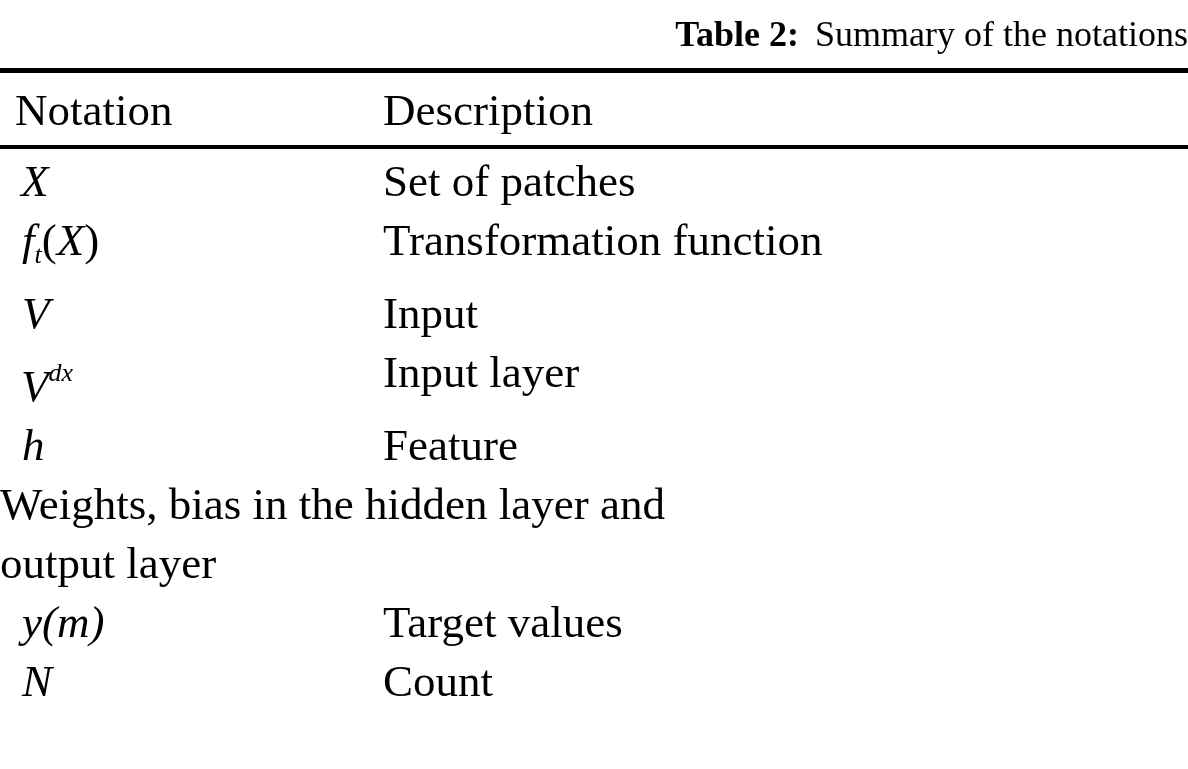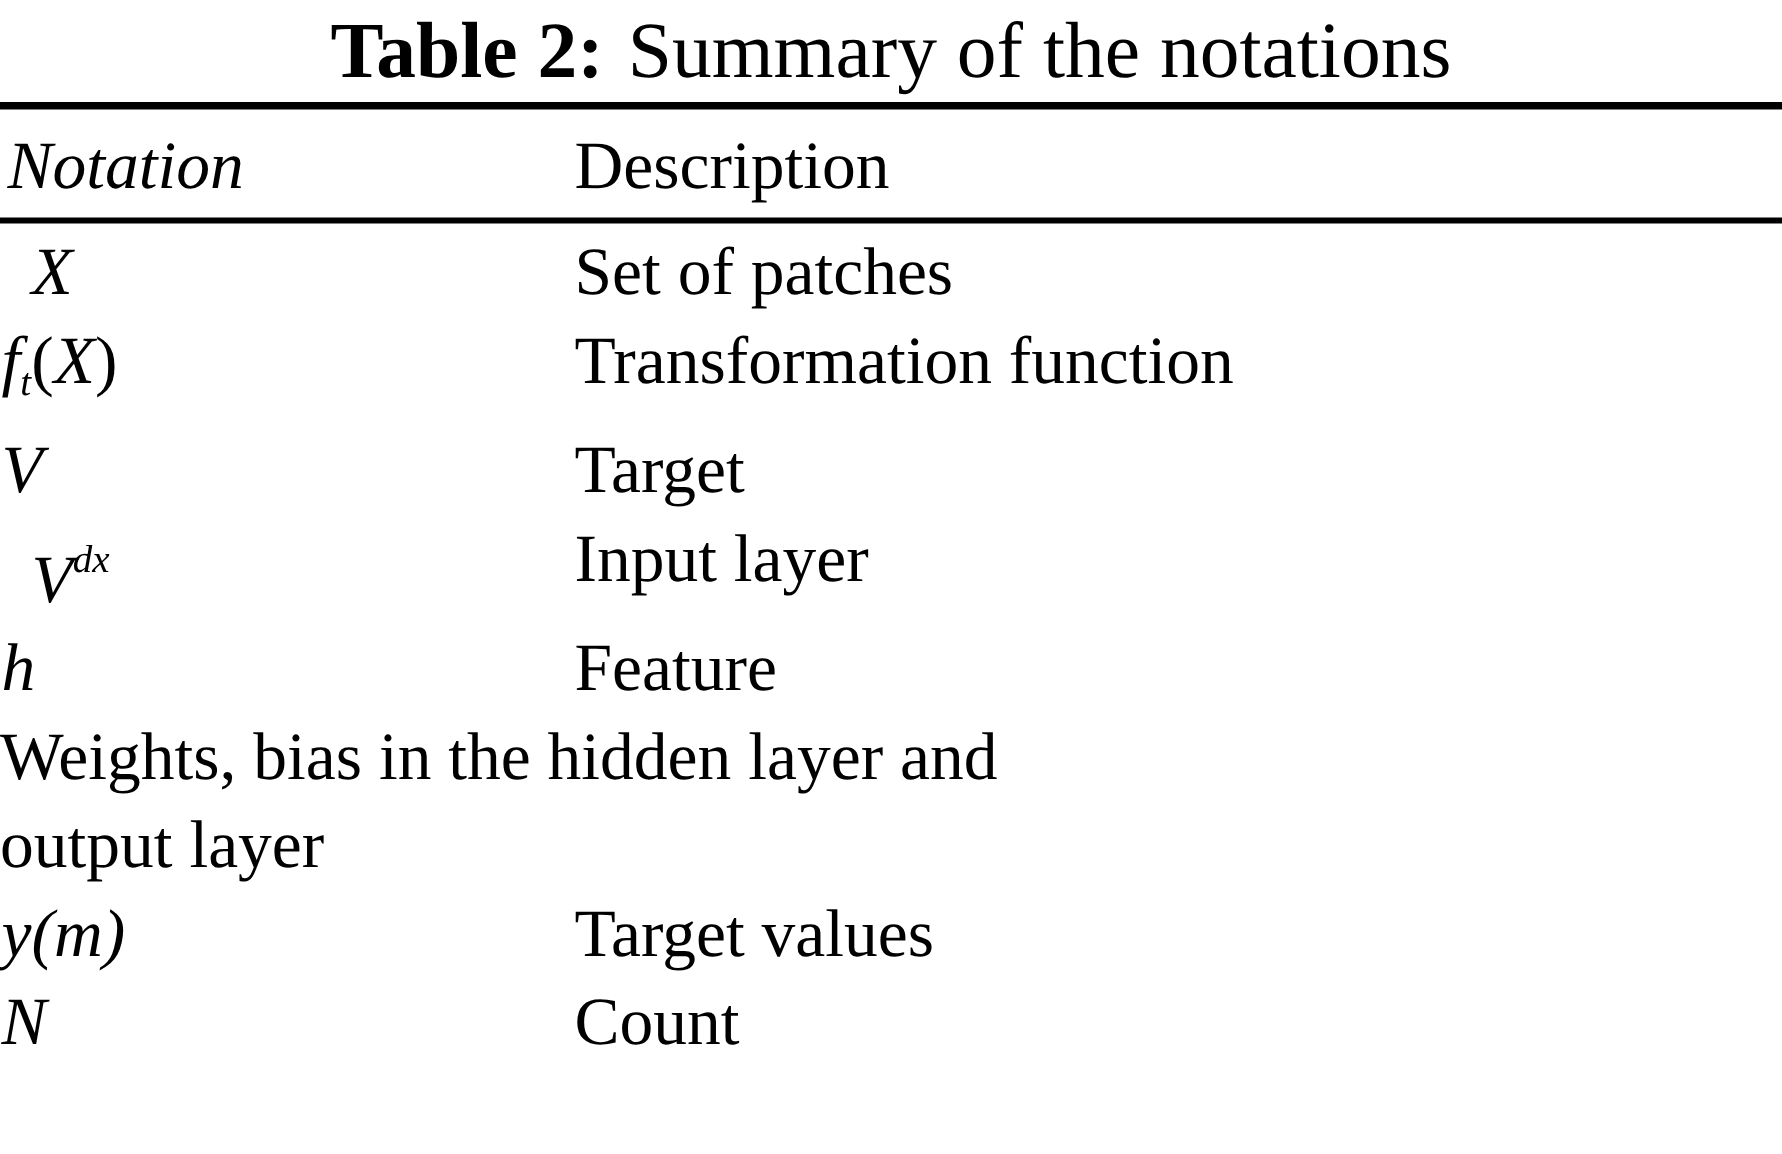--- a/index.html
+++ b/index.html
@@ -6,22 +6,22 @@
   body {
     width: 1188px;
     height: 769px;
     background: #ffffff;
     color: #000000;
     font-family: "Liberation Serif", "DejaVu Serif", serif;
     overflow: hidden;
     position: relative;
   }
   .caption {
-    text-align: center;
-    font-size: 53px;
+    text-align: right;
+    font-size: 36px;
     padding-top: 4px;
     height: 64px;
     line-height: 60px;
     white-space: nowrap;
   }
   .caption-label {
     font-weight: bold;
     margin-right: 16px;
   }
   .rule {
@@ -30,32 +30,32 @@
     width: 1188px;
   }
   .rule-top { height: 5px; }
   .header-row {
     display: grid;
     grid-template-columns: 383px 1fr;
     font-size: 45px;
     height: 72px;
     line-height: 74px;
   }
-  .header-notation { padding-left: 5px; font-style: italic; }
+  .header-notation { padding-left: 15px; }
   .table-body { padding-top: 3px; }
   .row {
     display: grid;
     grid-template-columns: 383px 1fr;
   }
   .cell {
     font-size: 45px;
     line-height: 59px;
     white-space: nowrap;
   }
-  .notation-cell { padding-left: 1px; }
+  .notation-cell { padding-left: 22px; }
   .notation-cell.indent { padding-left: 21px; }
   .desc-line { line-height: 59px; white-space: nowrap; }
   .s-i { font-style: italic; }
   .s-r { font-style: normal; }
   .s-sup {
     font-style: italic;
     font-size: 26px;
     vertical-align: 20px;
     letter-spacing: 0;
   }
@@ -92,21 +92,21 @@
       </div>
       <div class="row">
         <div class="cell notation-cell"><span class="s-i">f</span><span class="s-sub">t</span><span class="s-r">(</span><span class="s-i">X</span><span class="s-r">)</span></div>
         <div class="cell desc-cell">
           <div class="desc-line">Transformation function</div>
         </div>
       </div>
       <div class="row">
         <div class="cell notation-cell"><span class="s-i">V</span></div>
         <div class="cell desc-cell">
-          <div class="desc-line">Target</div>
+          <div class="desc-line">Input</div>
         </div>
       </div>
       <div class="row">
         <div class="cell notation-cell indent"><span class="s-i">V</span><span class="s-sup">dx</span></div>
         <div class="cell desc-cell">
           <div class="desc-line">Input layer</div>
         </div>
       </div>
       <div class="row">
       </div>

